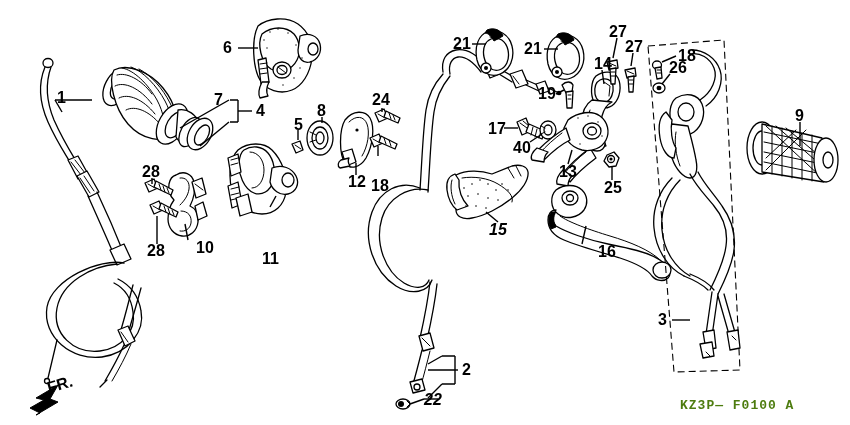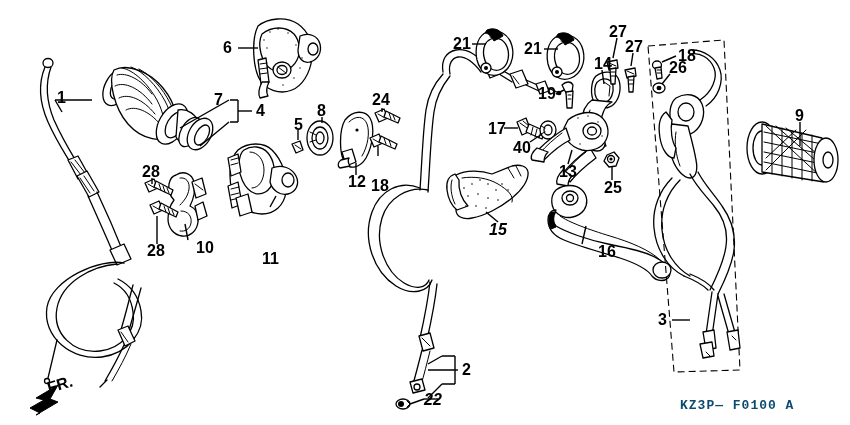--- a/index.html
+++ b/index.html
@@ -5,21 +5,21 @@
   html,body{margin:0;padding:0;background:#fff;}
   body{width:850px;height:425px;overflow:hidden;
        font-family:"Liberation Sans","DejaVu Sans",sans-serif;}
   #sheet{position:relative;width:850px;height:425px;background:#ffffff;}
   #art{position:absolute;left:0;top:0;width:850px;height:425px;}
   .callout{position:absolute;font-weight:bold;color:#000;
            font-family:"Liberation Sans","DejaVu Sans",sans-serif;
            font-size:16px;line-height:16px;white-space:nowrap;
            letter-spacing:0px;}
   .partcode{position:absolute;font-family:"Liberation Mono","DejaVu Sans Mono",monospace;
-            font-size:13px;font-weight:bold;color:#0c4a6e;letter-spacing:1px;white-space:nowrap;}
+            font-size:13px;font-weight:bold;color:#4d7c0f;letter-spacing:1px;white-space:nowrap;}
   .frlabel{position:absolute;font-weight:bold;font-size:16px;color:#000;
            font-family:"Liberation Sans","DejaVu Sans",sans-serif;
            transform:rotate(-16deg);transform-origin:left bottom;}
   svg{shape-rendering:geometricPrecision;}
   .ln{fill:none;stroke:#000;stroke-width:1.3;stroke-linecap:round;stroke-linejoin:round;}
   .ln-thin{fill:none;stroke:#000;stroke-width:1;stroke-linecap:round;stroke-linejoin:round;}
   .ln-lead{fill:none;stroke:#000;stroke-width:1.4;stroke-linecap:butt;}
   .fill-w{fill:#ffffff;stroke:#000;stroke-width:1.3;stroke-linejoin:round;}
   .fill-k{fill:#000;stroke:#000;stroke-width:1;}
   .dash{fill:none;stroke:#000;stroke-width:1.1;stroke-dasharray:7 4;}

